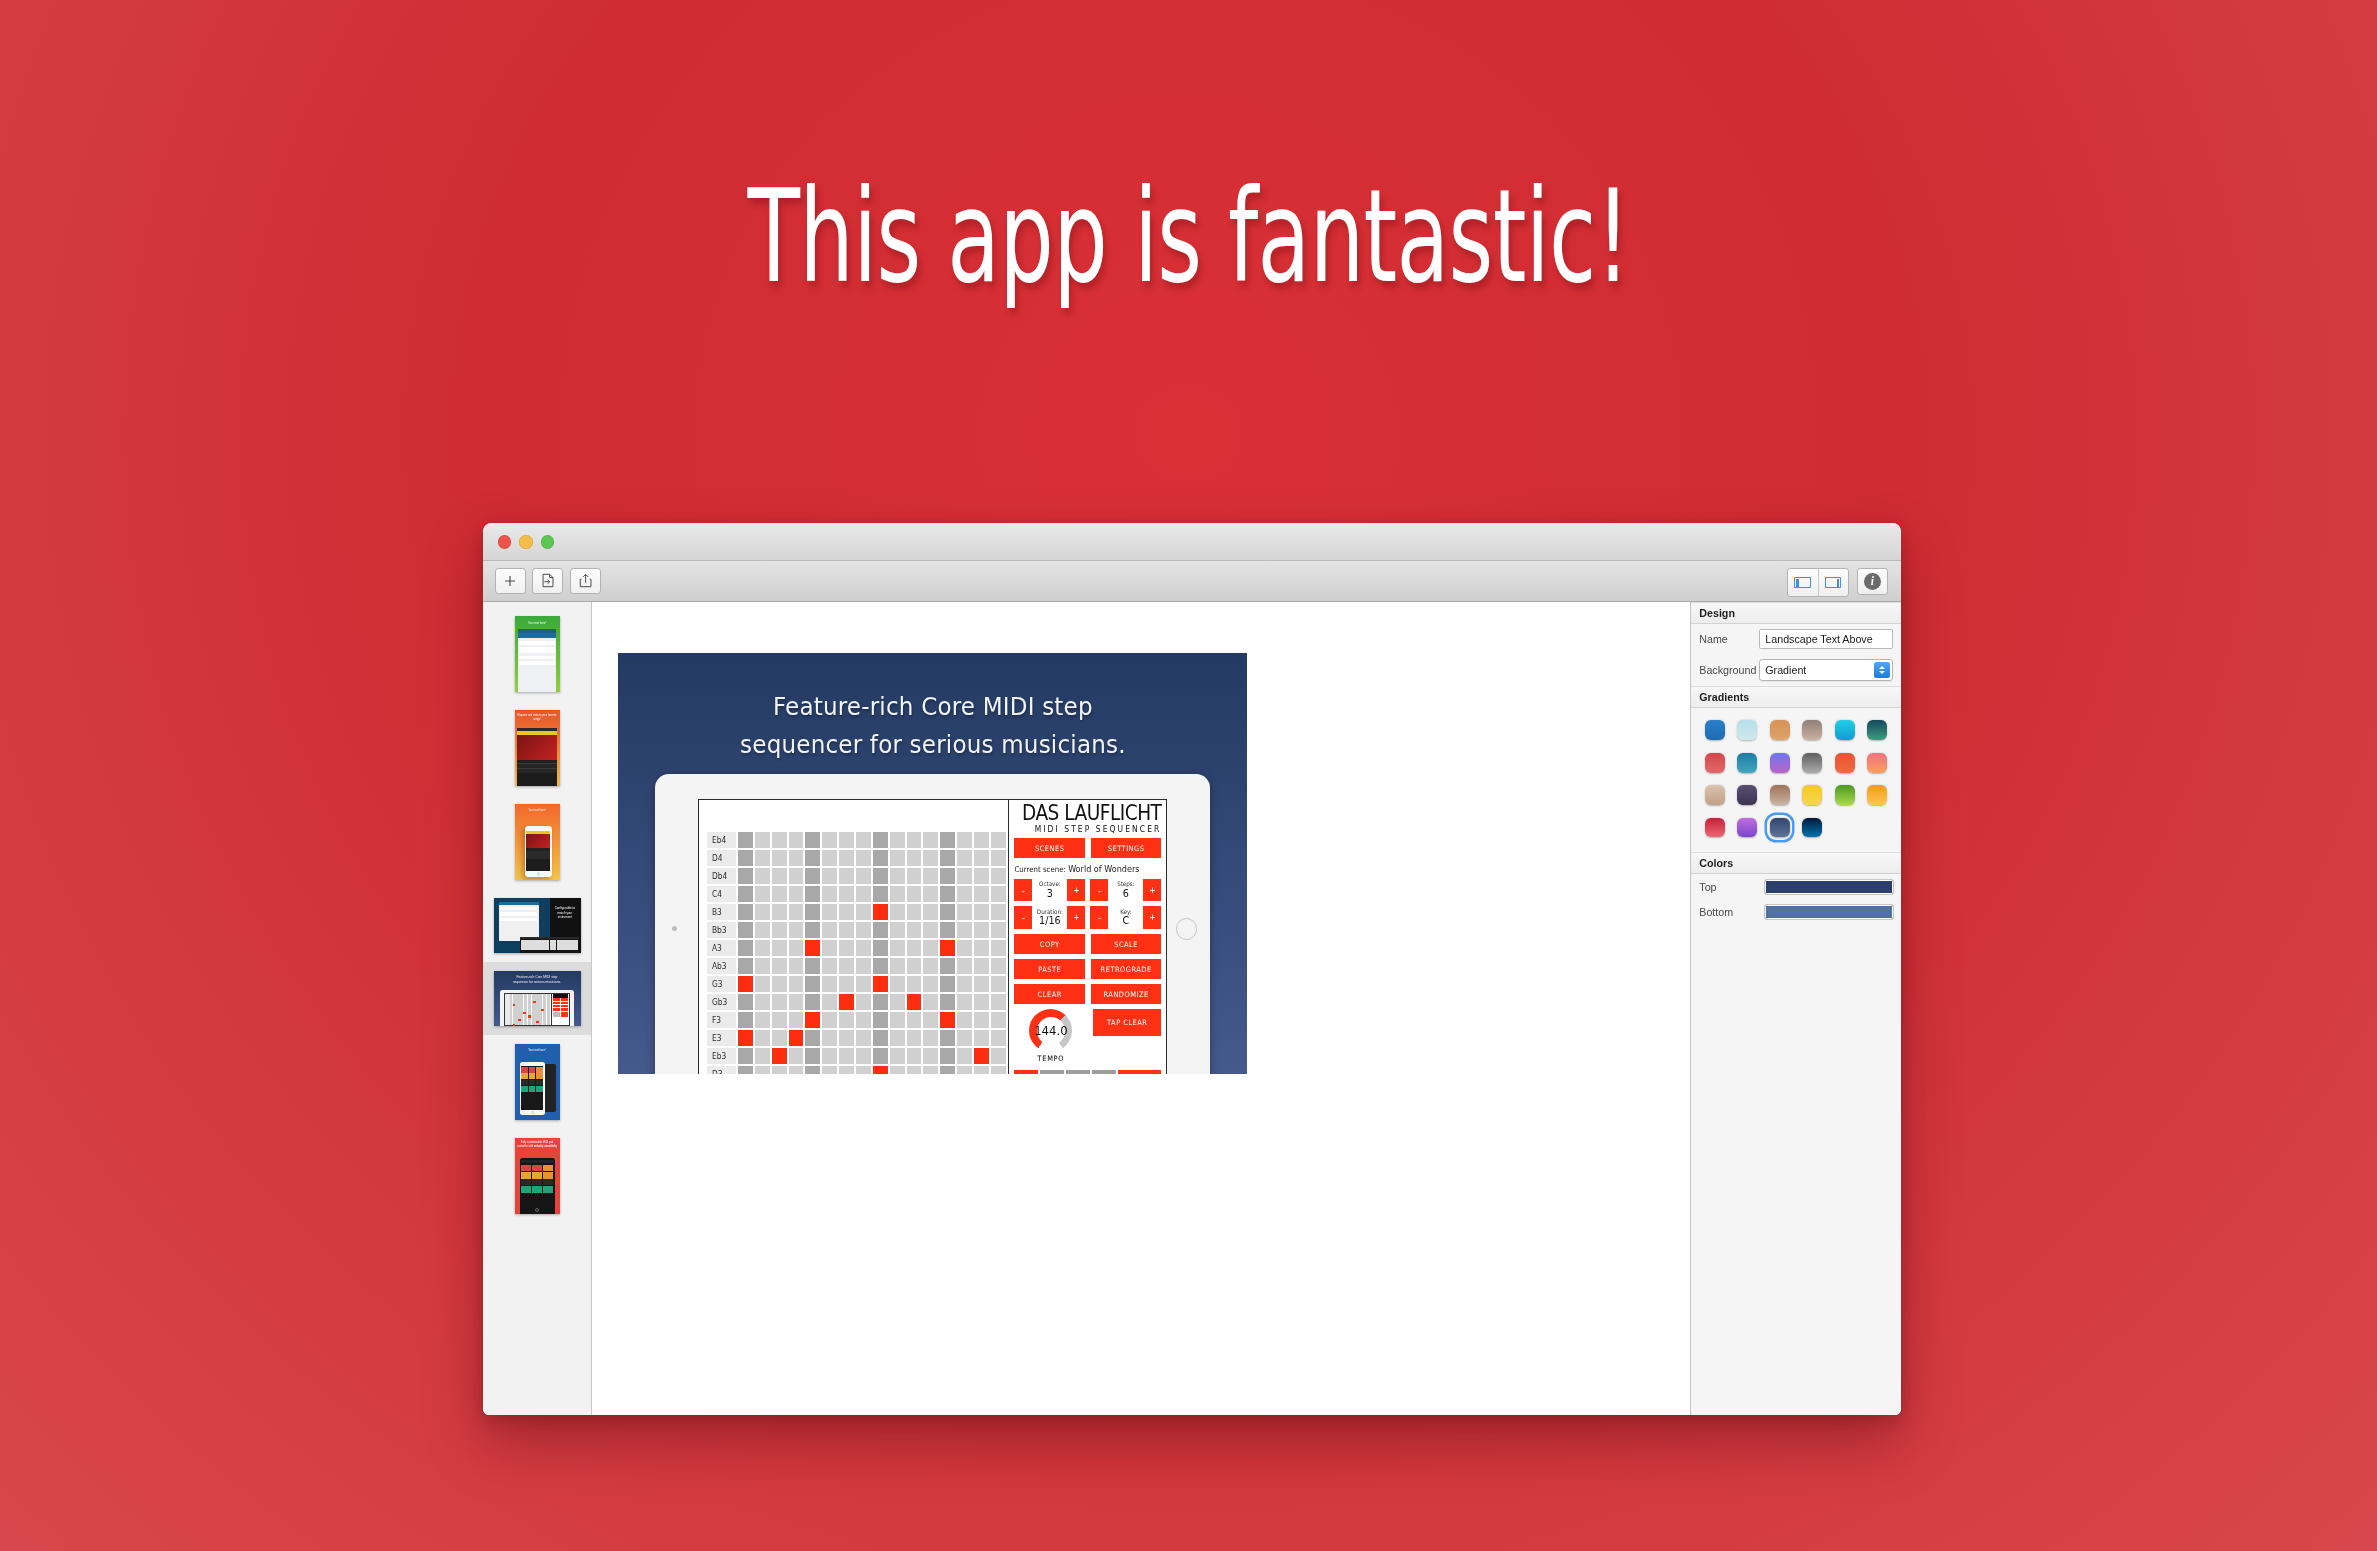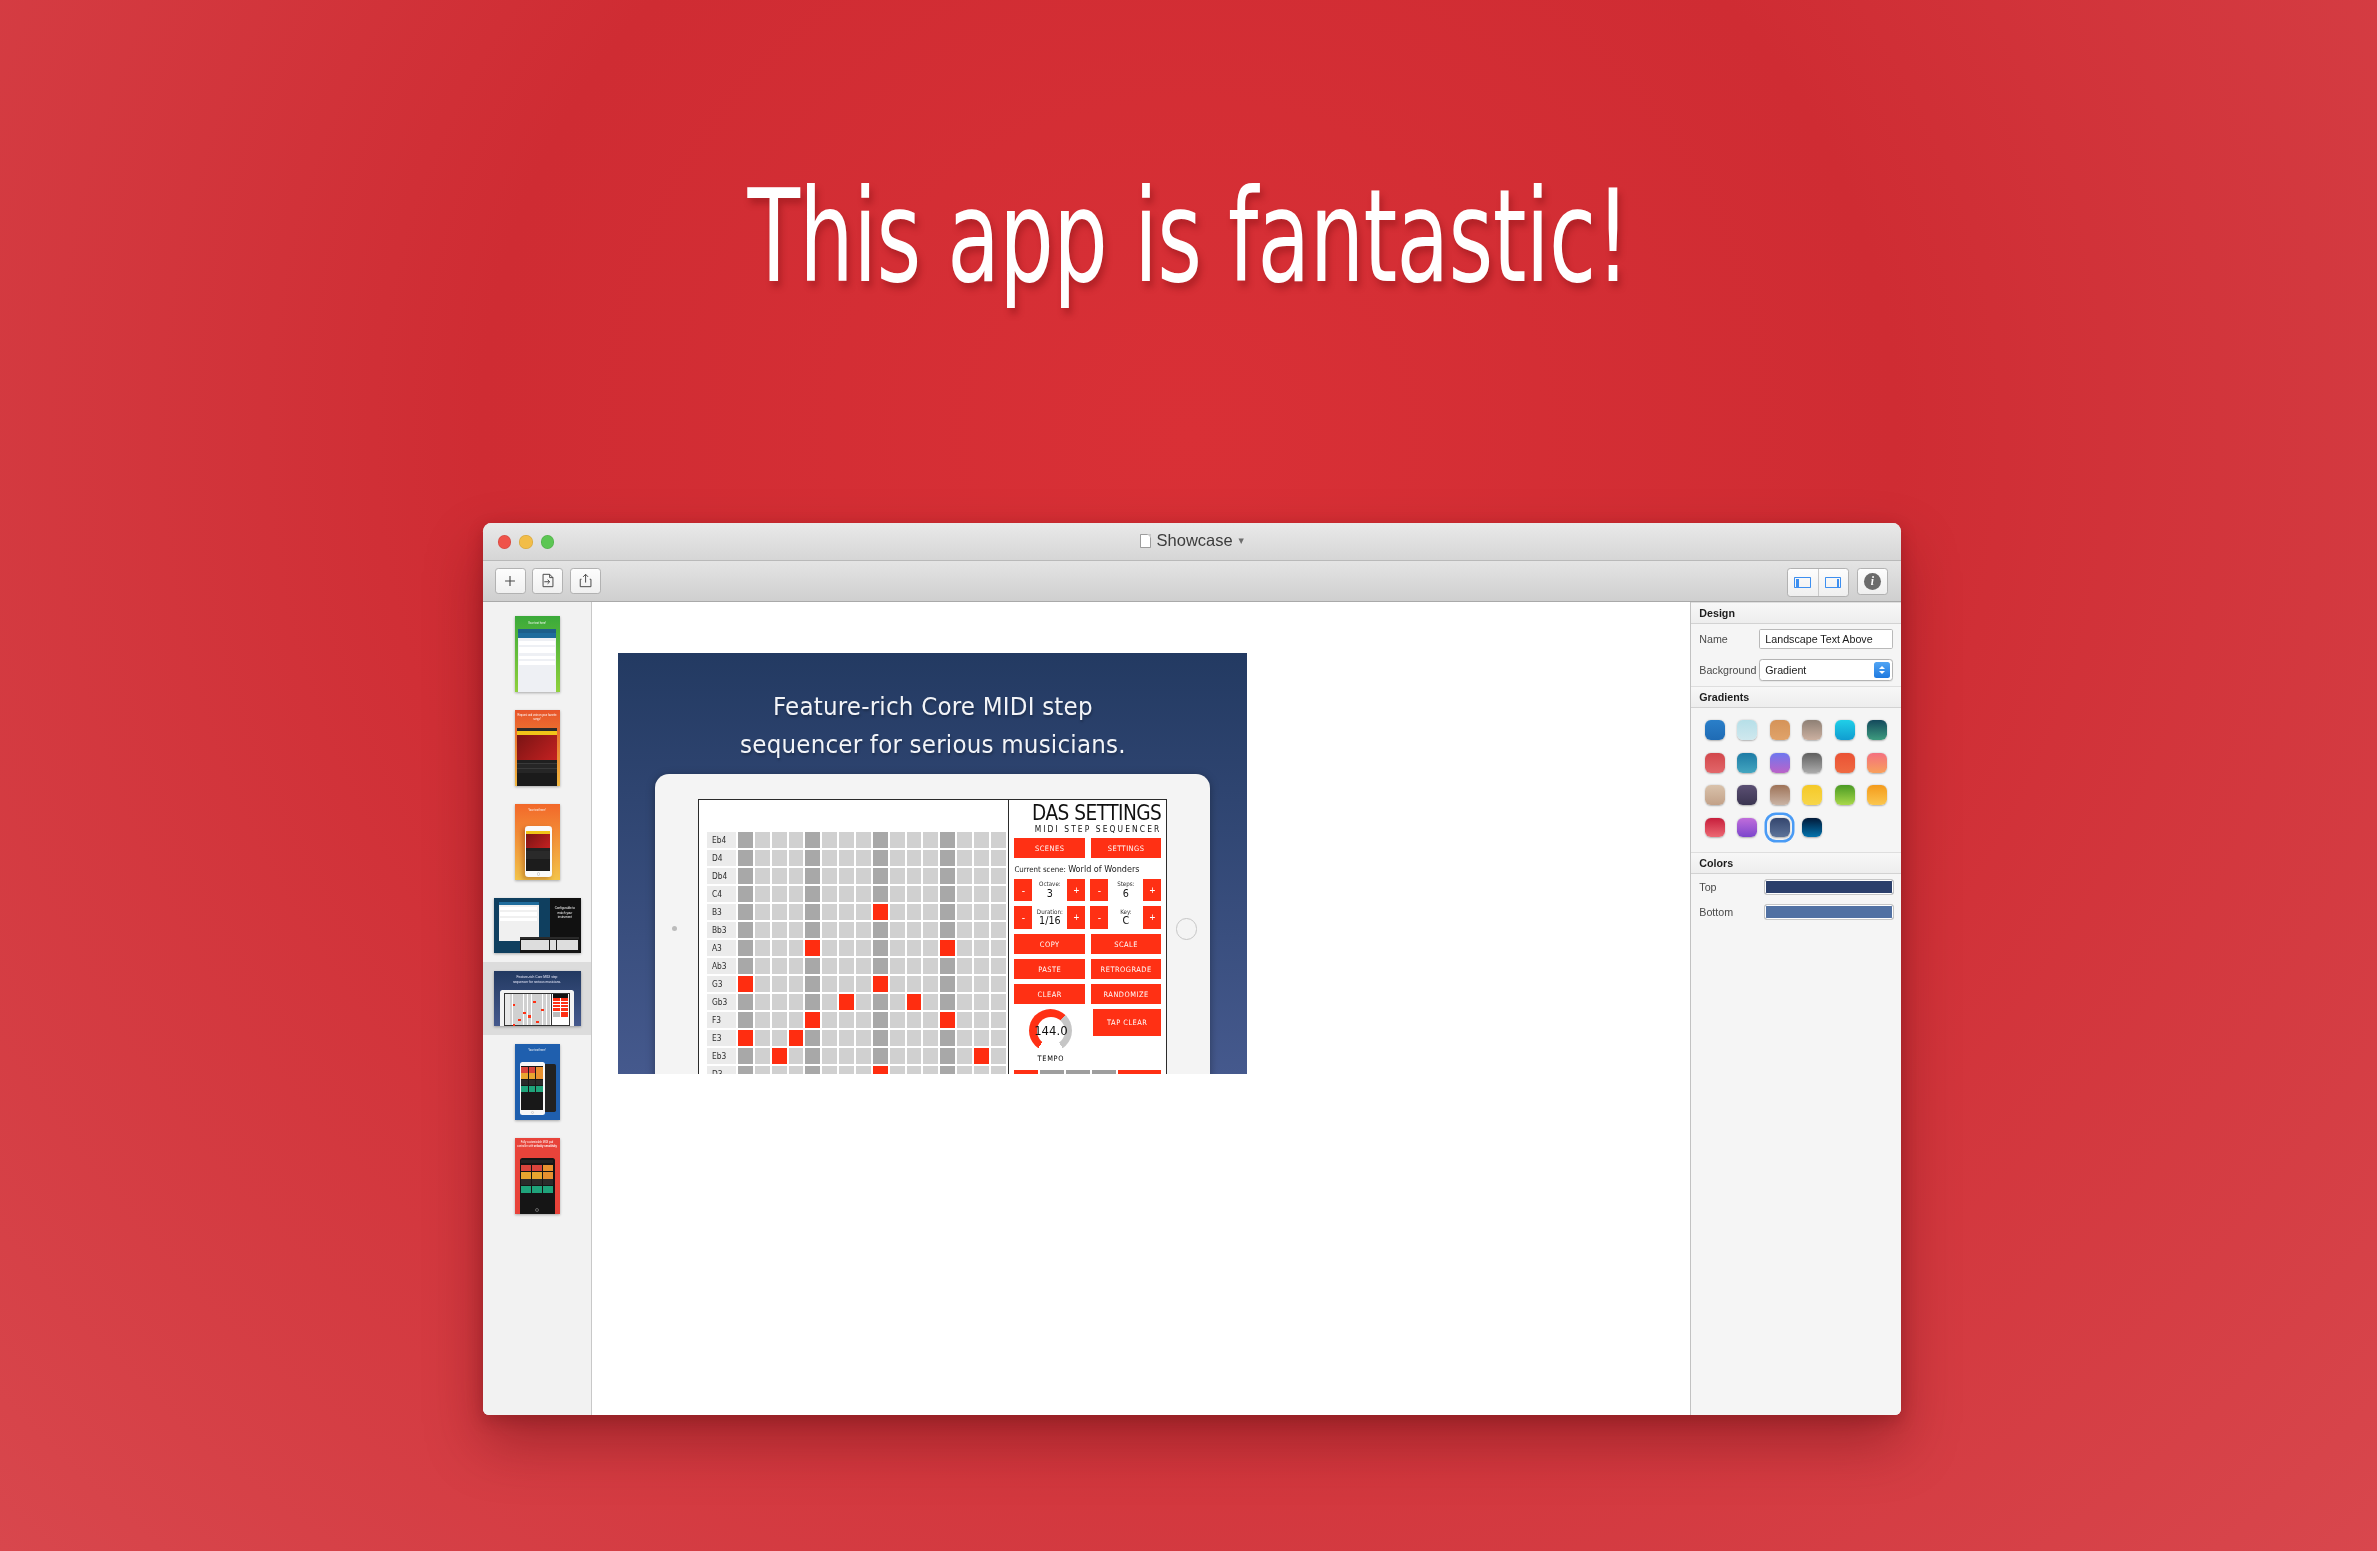--- a/index.html
+++ b/index.html
@@ -242,25 +242,20 @@
 <div id="headline">This app is fantastic!</div>
 
 <div id="window">
 
   <div id="titlebar">
     <div class="traffic">
       <div class="dot red"></div>
       <div class="dot yellow"></div>
       <div class="dot green"></div>
     </div>
-    <div id="doc-title">
-      <span id="doc-icon"></span>
-      <span>Showcase</span>
-      <span class="chev">▾</span>
-    </div>
   </div>
 
   <div id="toolbar">
     <div class="tbtn">
       <svg width="14" height="14" viewBox="0 0 17 17">
           <path d="M8.5 2.5v12M2.5 8.5h12" stroke="#4a4a4a" stroke-width="1.4" fill="none"></path>
         </svg>
     </div>
     <div class="tbtn">
       <svg width="13.2" height="15" viewBox="0 0 16 18">
@@ -741,21 +736,21 @@
                     <div class="gcell beat"></div>
                     <div class="gcell"></div>
                     <div class="gcell"></div>
                     <div class="gcell"></div>
                   </div>
                 </div>
             </div>
 
             <div id="ctrl-pane">
               <div id="brand">
-                <div id="brand-main">DAS SETTINGS</div>
+                <div id="brand-main">DAS LAUFLICHT</div>
                 <div id="brand-sub">MIDI STEP SEQUENCER</div>
               </div>
 
               <div class="btn-row">
                 <div class="rbtn">SCENES</div>
                 <div class="rbtn">SETTINGS</div>
               </div>
 
               <div id="scene-line">
                 <span>Current scene:</span>

